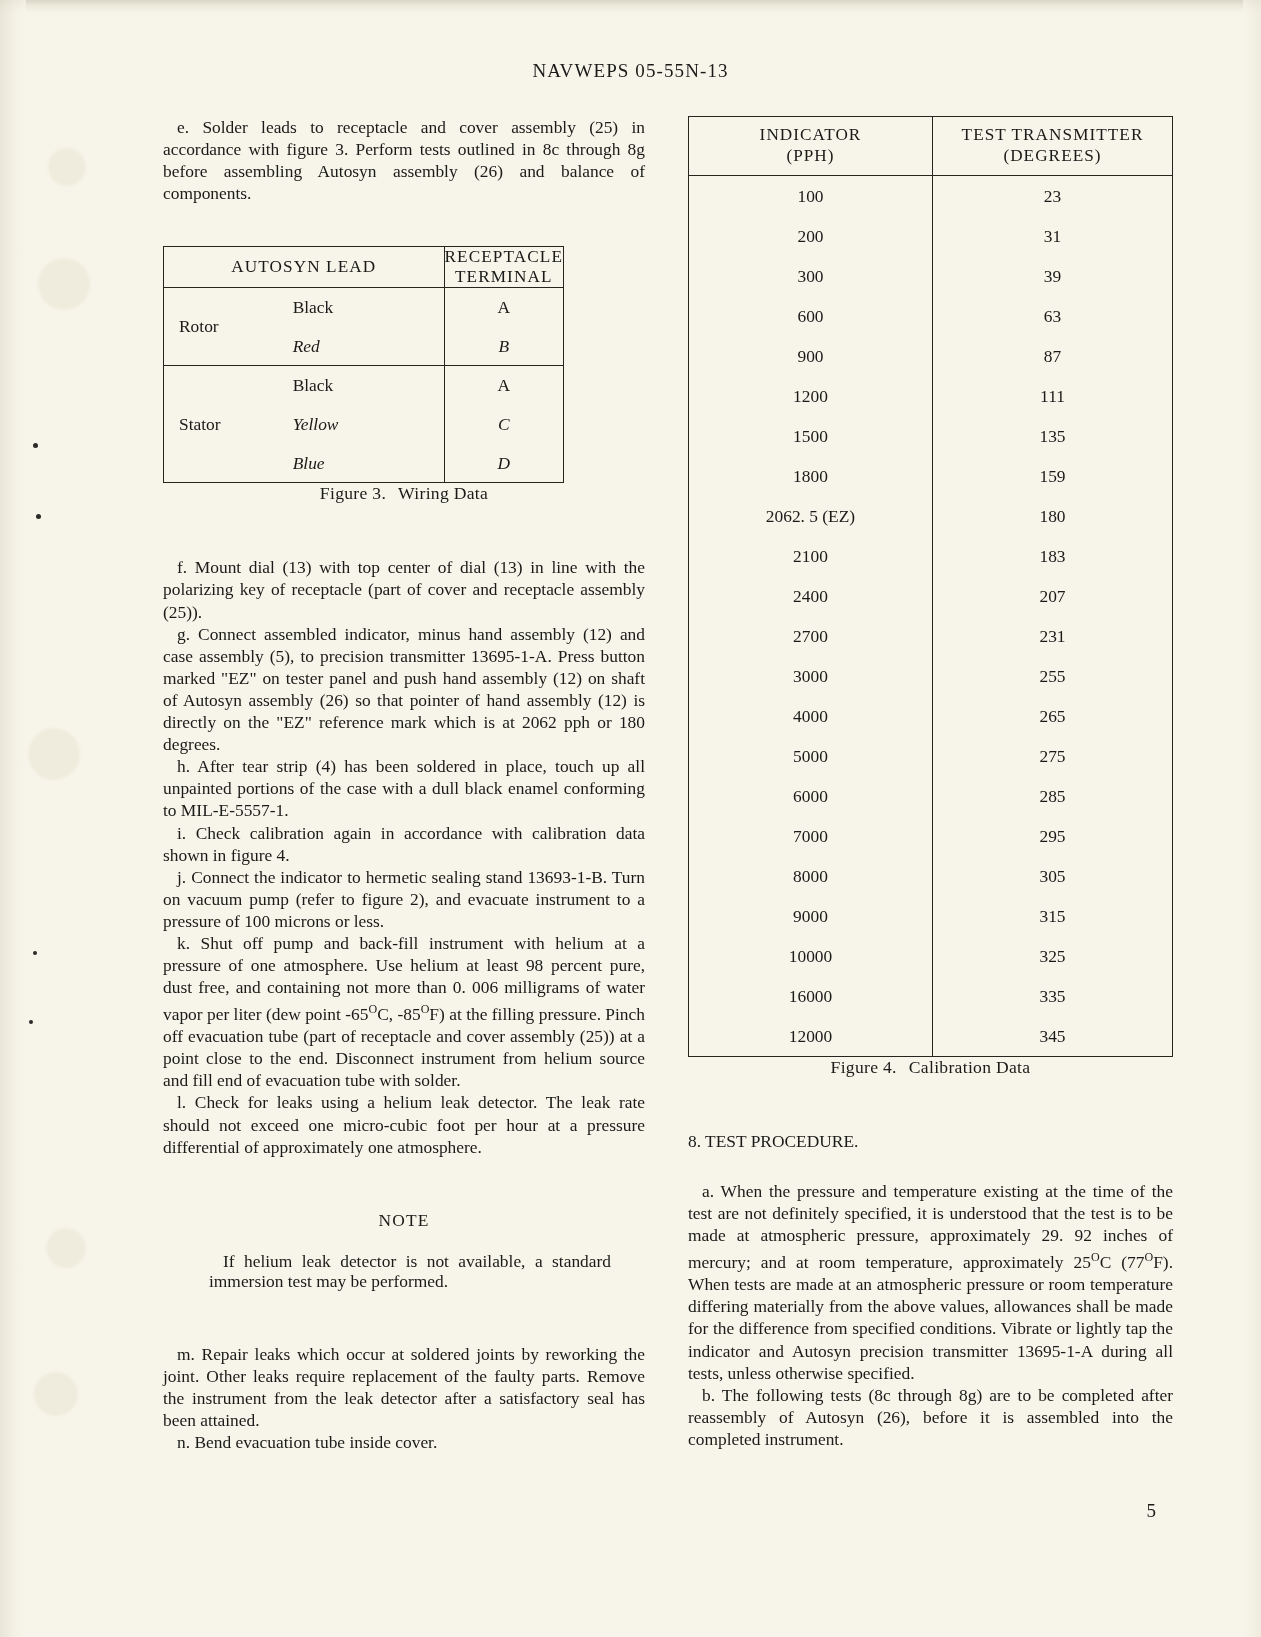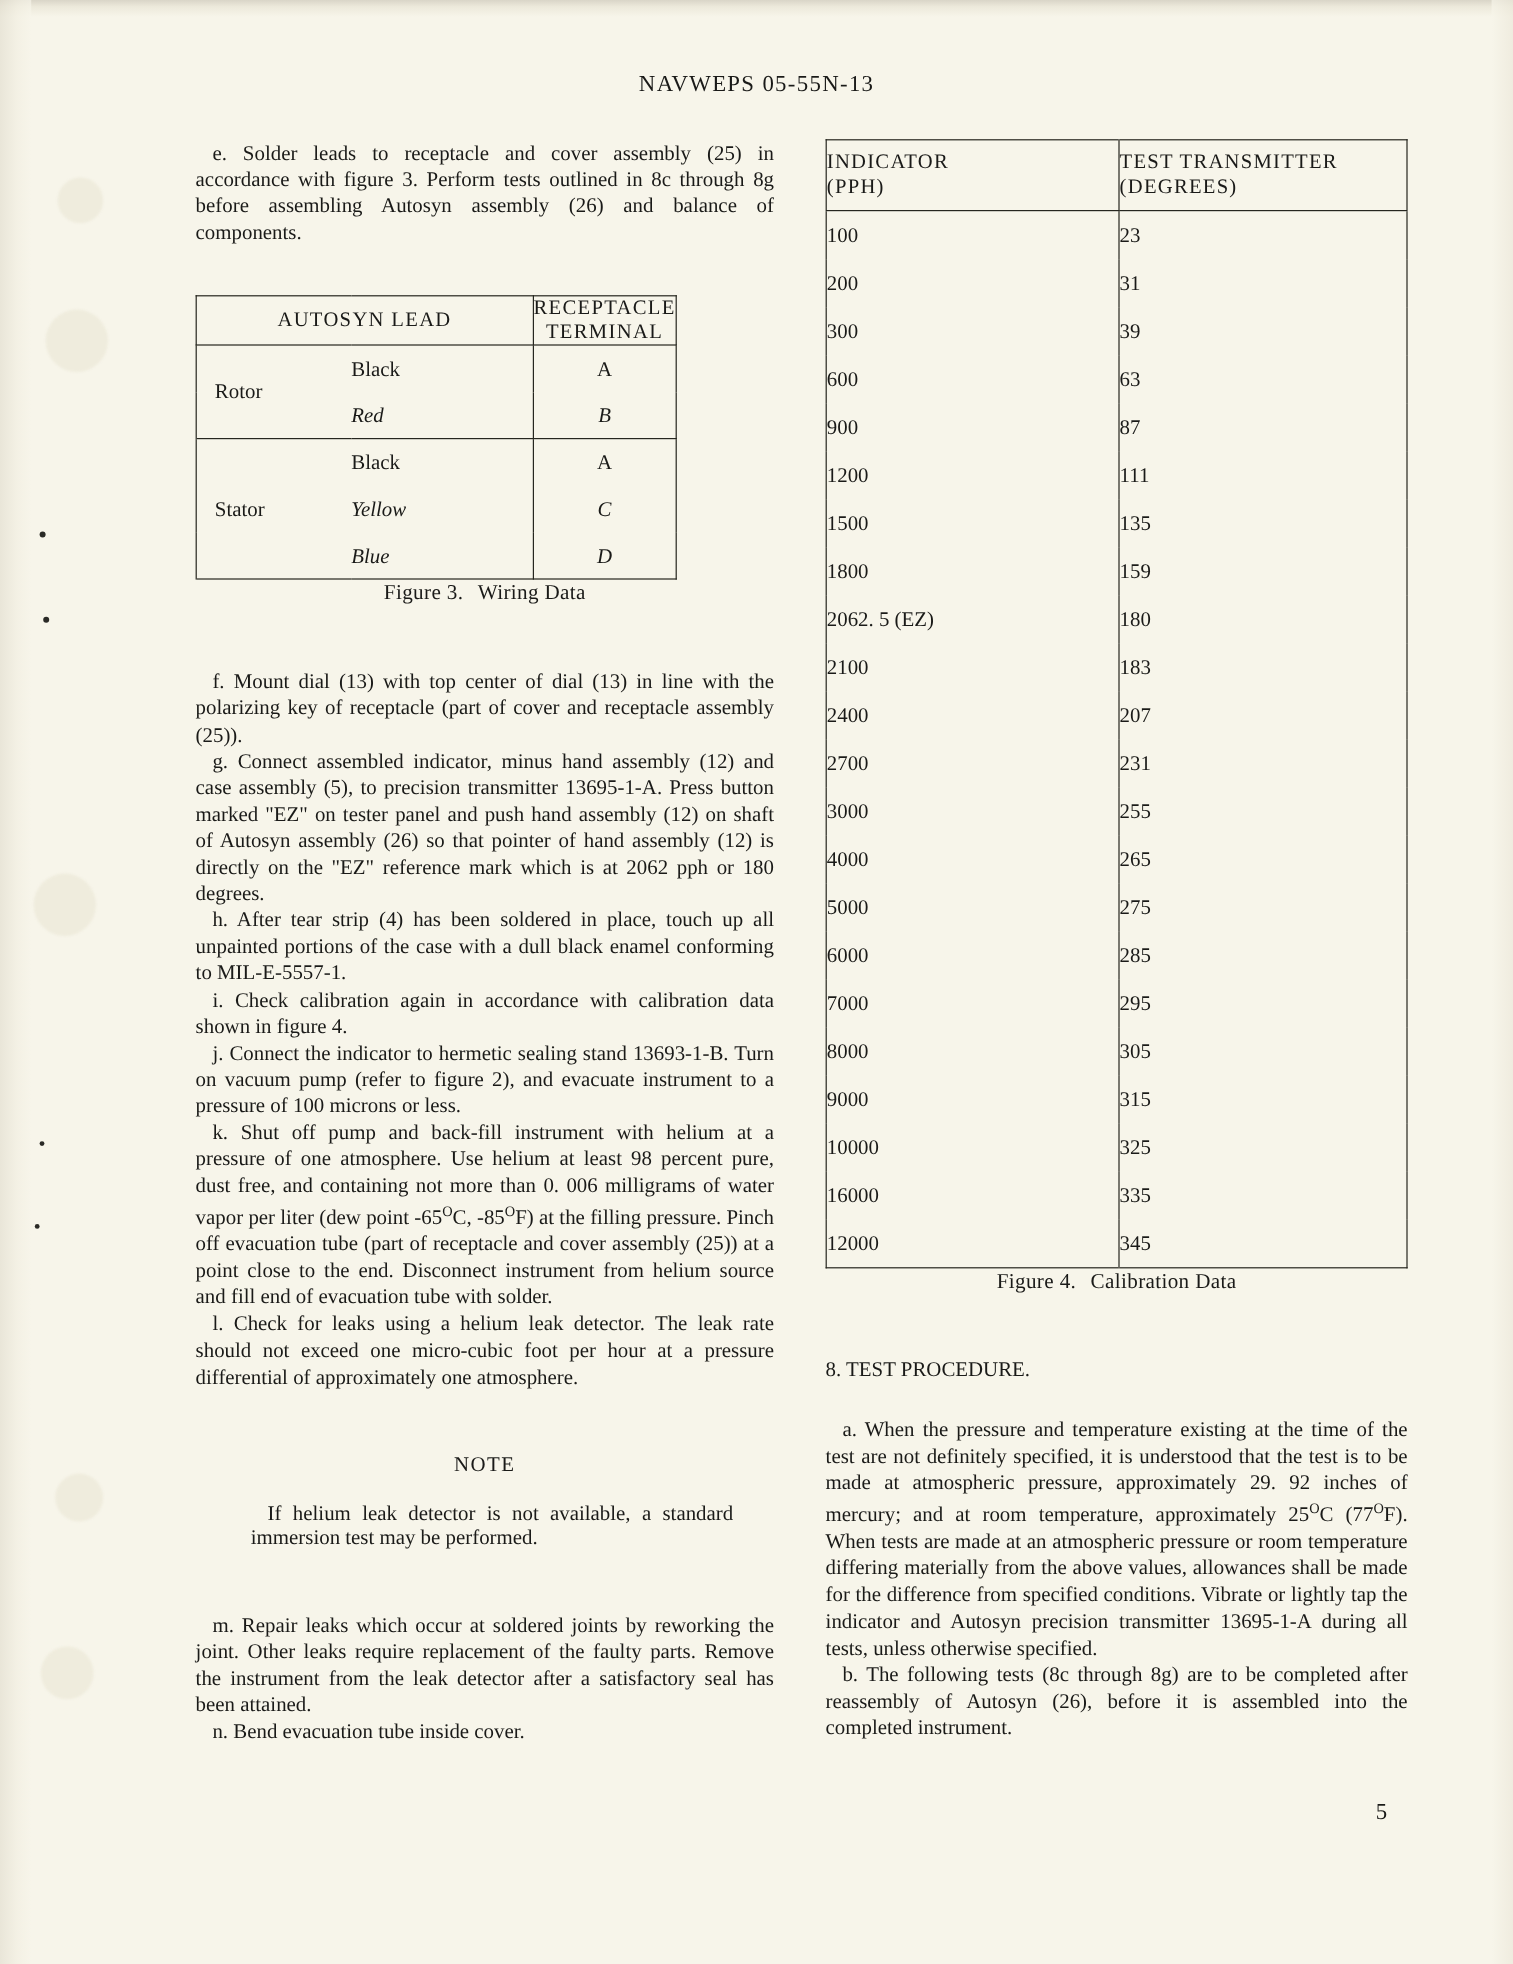--- a/index.html
+++ b/index.html
@@ -137,29 +137,30 @@
   table.calib{
     width:485px;
     border:1.6px solid #26261f;
     border-collapse:collapse;
     font-size:17.4px;
   }
   table.calib th{
     font-weight:normal;
     letter-spacing:1.05px;
     font-size:17.2px;
-    text-align:left;
+    text-align:center;
     padding:7px 0 9px;
     border-bottom:1.6px solid #26261f;
     border-right:1.4px solid #26261f;
     line-height:21px;
   }
   table.calib th.last, table.calib td.last{ border-right:none; }
   table.calib td{
     height:40px;
+    text-align:center;
     border-right:1.4px solid #26261f;
     padding:0;
   }
   td.ind{ width:243px; }
   sup.deg{ font-size:12px; vertical-align:super; letter-spacing:0; }
 </style>
 </head>
 <body>
 
 <div class="scan-top-edge"></div>

